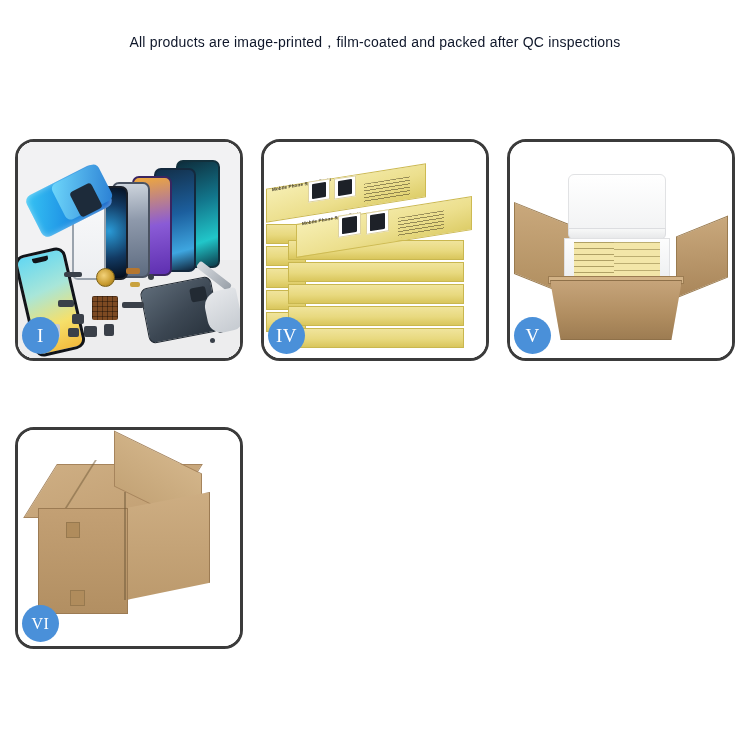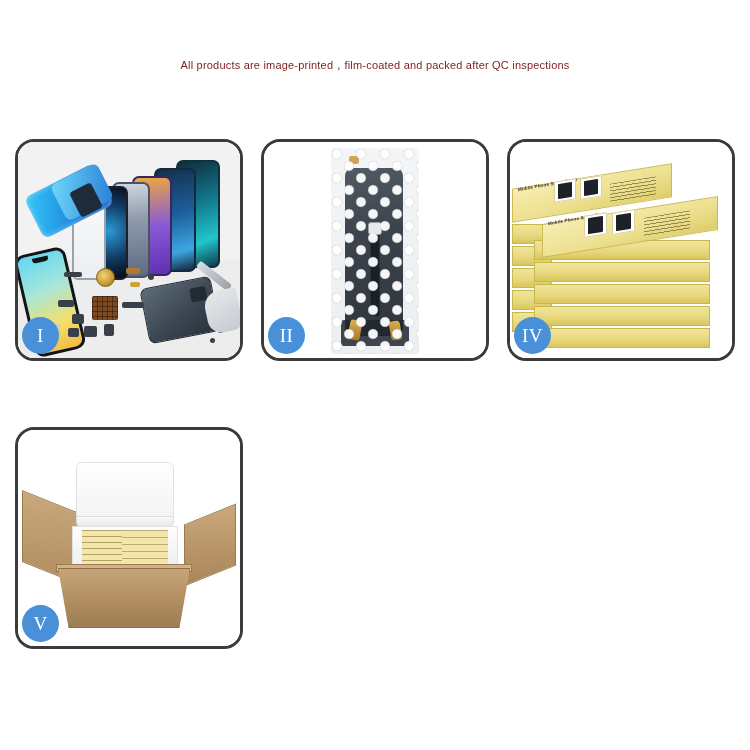--- a/index.html
+++ b/index.html
@@ -19,24 +19,24 @@
   .page-title {
     font-size: 33px;
     font-weight: 700;
     letter-spacing: 2.6px;
     color: #111111;
     line-height: 1.05;
     font-family: "Liberation Sans", sans-serif;
   }
 
   .page-subtitle {
-    margin-top: 24px;
-    font-size: 11px;
+    margin-top: 0;
+    font-size: 14px;
     font-weight: 400;
-    color: #7f1d1d;
+    color: #0f172a;
     letter-spacing: .2px;
   }
 
   
   .grid {
     position: absolute;
     top: 139px;
     left: 15px;
     width: 720px;
     display: grid;
@@ -474,35 +474,20 @@
       <span class="cmp round" style="left:130px;top:132px;width:6px;height:6px;"></span>
       <span class="cmp round" style="left:192px;top:196px;width:5px;height:5px;"></span>
       <span class="cmp round" style="left:200px;top:186px;width:5px;height:5px;"></span>
 
       <div class="p1-tweez"></div>
       <div class="p1-hand"></div>
     </div>
     <div class="badge">I</div>
   </div>
 
-  <div class="panel">
-    <div class="panel-stage">
-      <div class="p2-wrap">
-        <div class="p2-screen"></div>
-        <div class="p2-flex"></div>
-        <div class="p2-conn"></div>
-        <div class="p2-bottom"></div>
-        <div class="p2-gold-l"></div>
-        <div class="p2-gold-r"></div>
-        <div class="p2-tape"></div>
-        <div class="p2-bubbles"></div>
-      </div>
-    </div>
-    <div class="badge">II</div>
-  </div>
 
 
   <div class="panel">
     <div class="panel-stage">
       <div class="p4">
         <div class="p4-box p4-b5"></div>
         <div class="p4-box p4-b4"></div>
         <div class="p4-box p4-b3"></div>
         <div class="p4-box p4-b2"></div>
         <div class="p4-box p4-b1"></div>
@@ -547,14 +532,27 @@
       <div class="p5-inner">
         <span class="p5-inner-left"></span>
         <span class="p5-inner-right"></span>
       </div>
       <div class="p5-carton-top"></div>
       <div class="p5-carton"></div>
     </div>
     <div class="badge">V</div>
   </div>
 
+  <div class="panel">
+    <div class="panel-stage">
+      <div class="p6-top"></div>
+      <div class="p6-top2"></div>
+      <div class="p6-seam"></div>
+      <div class="p6-side"></div>
+      <div class="p6-front"></div>
+      <div class="p6-edge"></div>
+      <div class="p6-tape1"></div>
+      <div class="p6-tape2"></div>
+    </div>
+    <div class="badge wide">VI</div>
+  </div>
 
 </div>
 
 </body></html>

